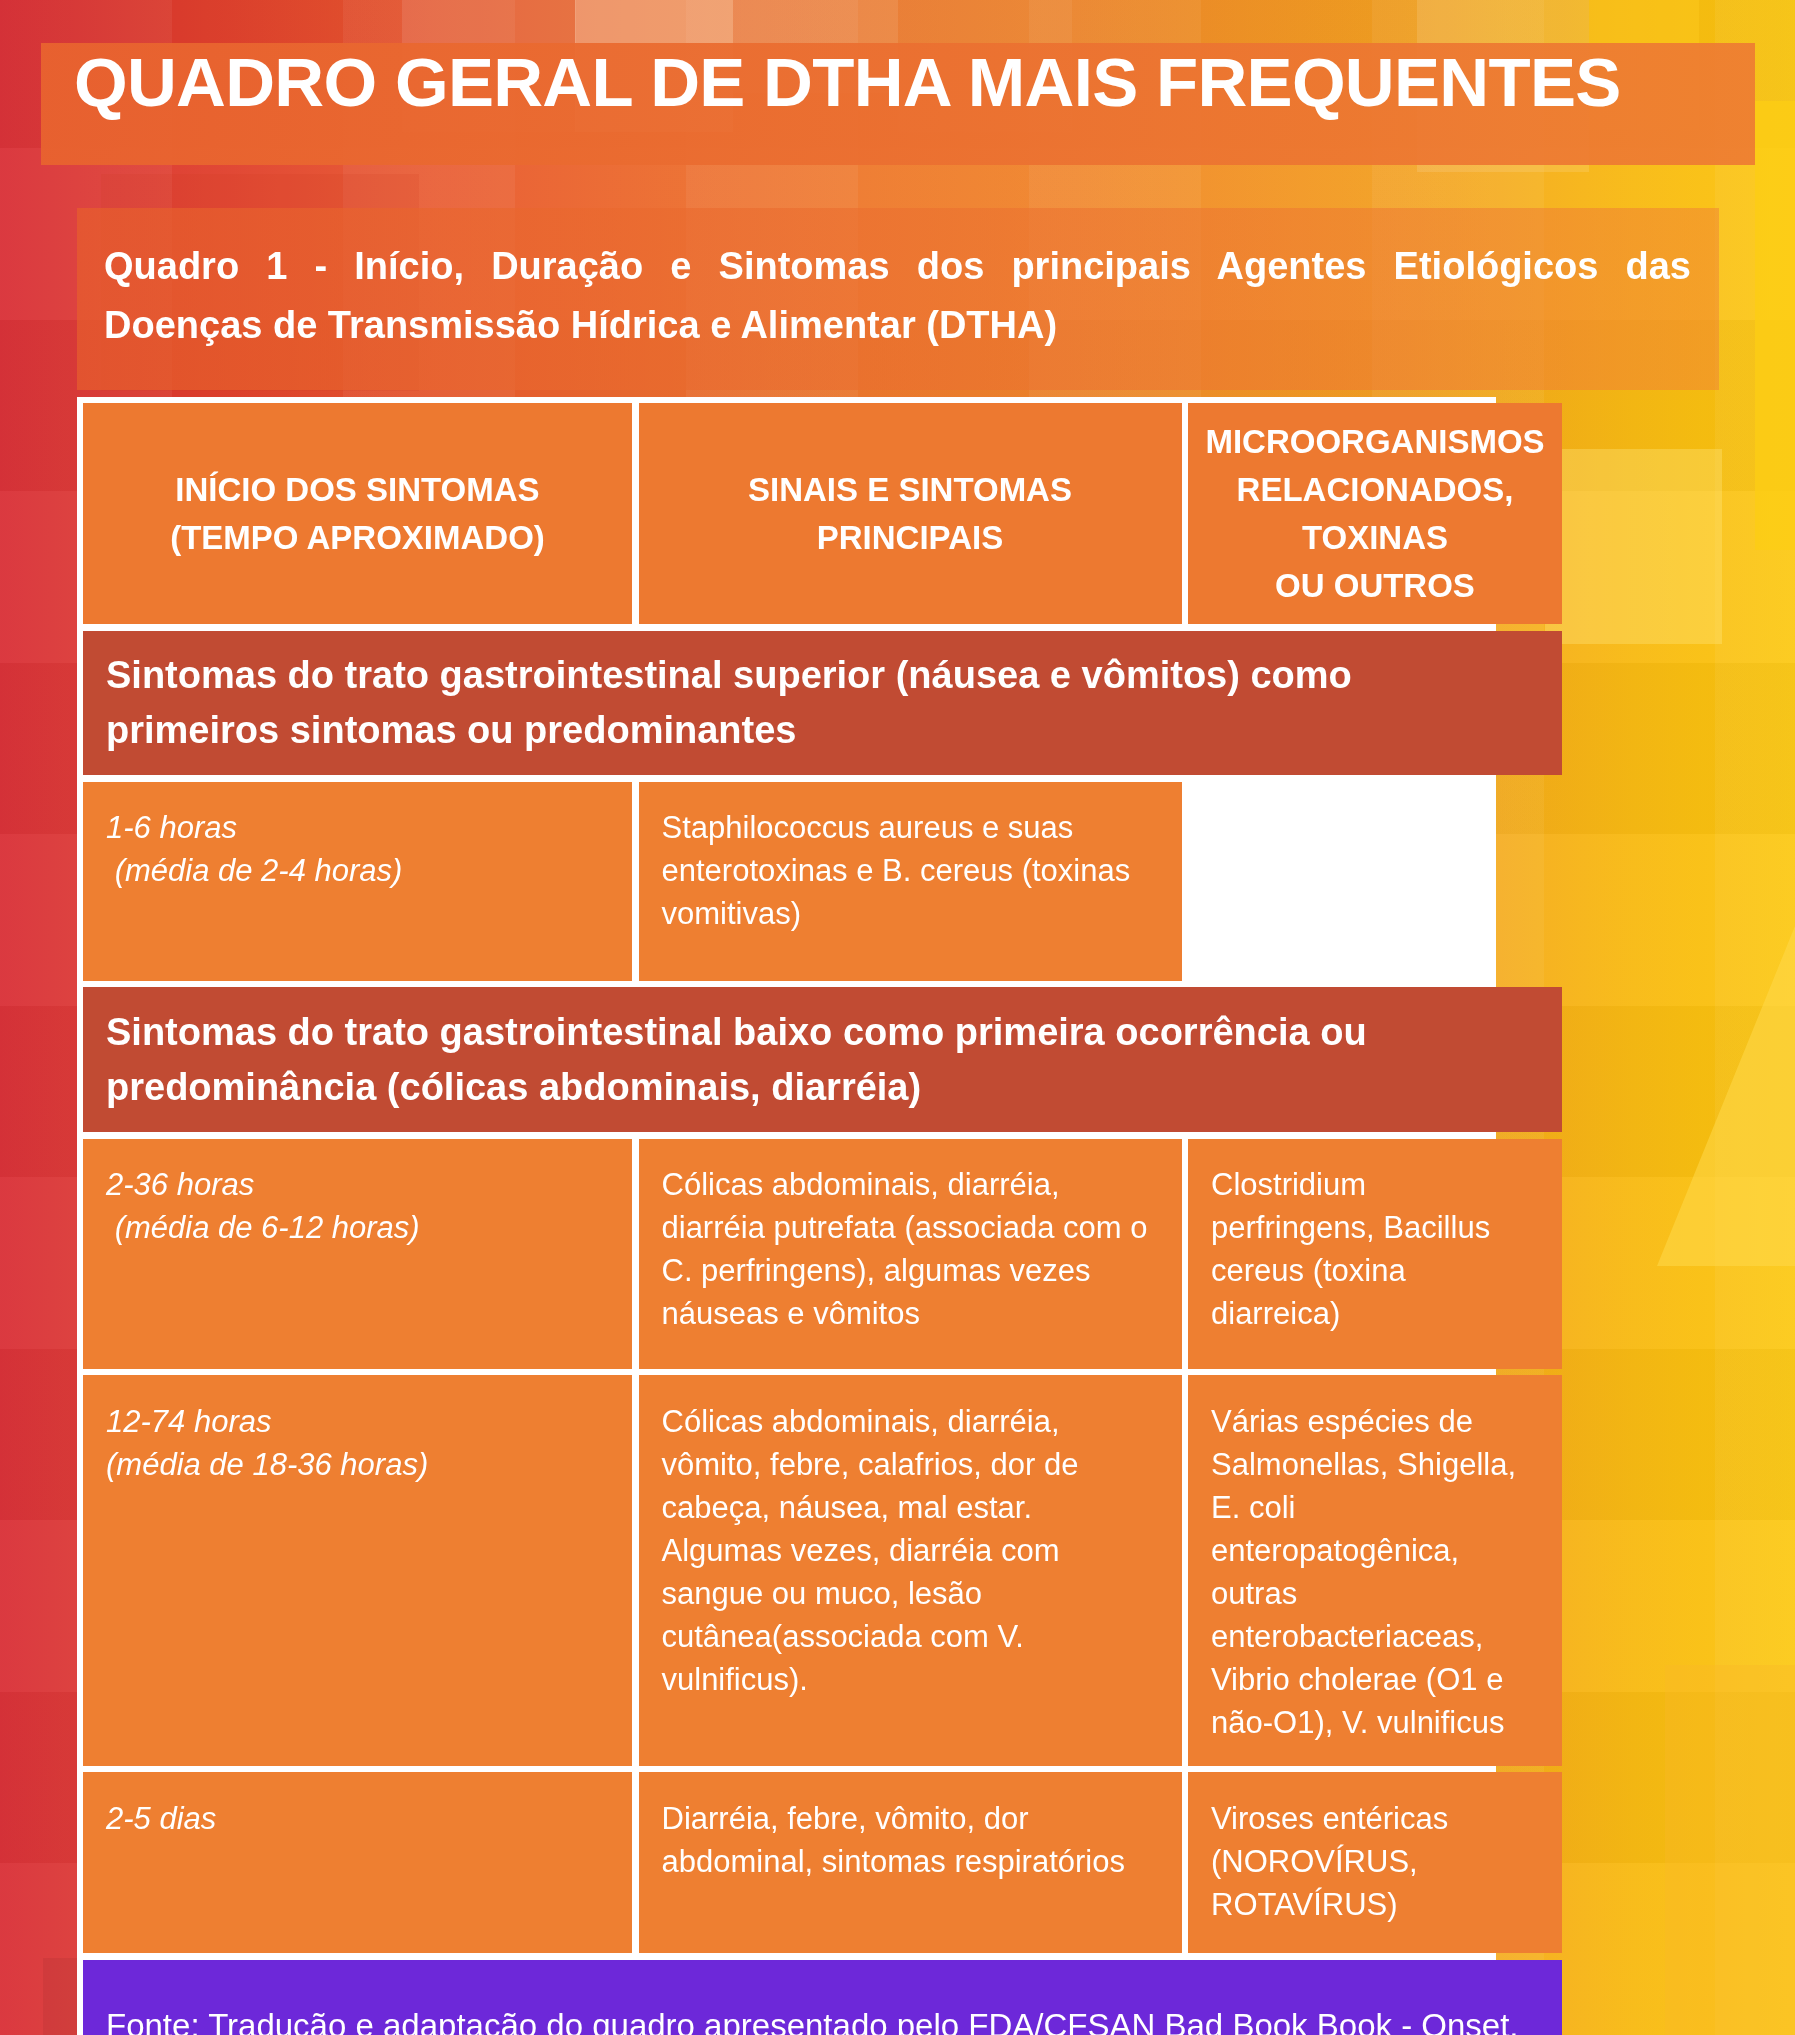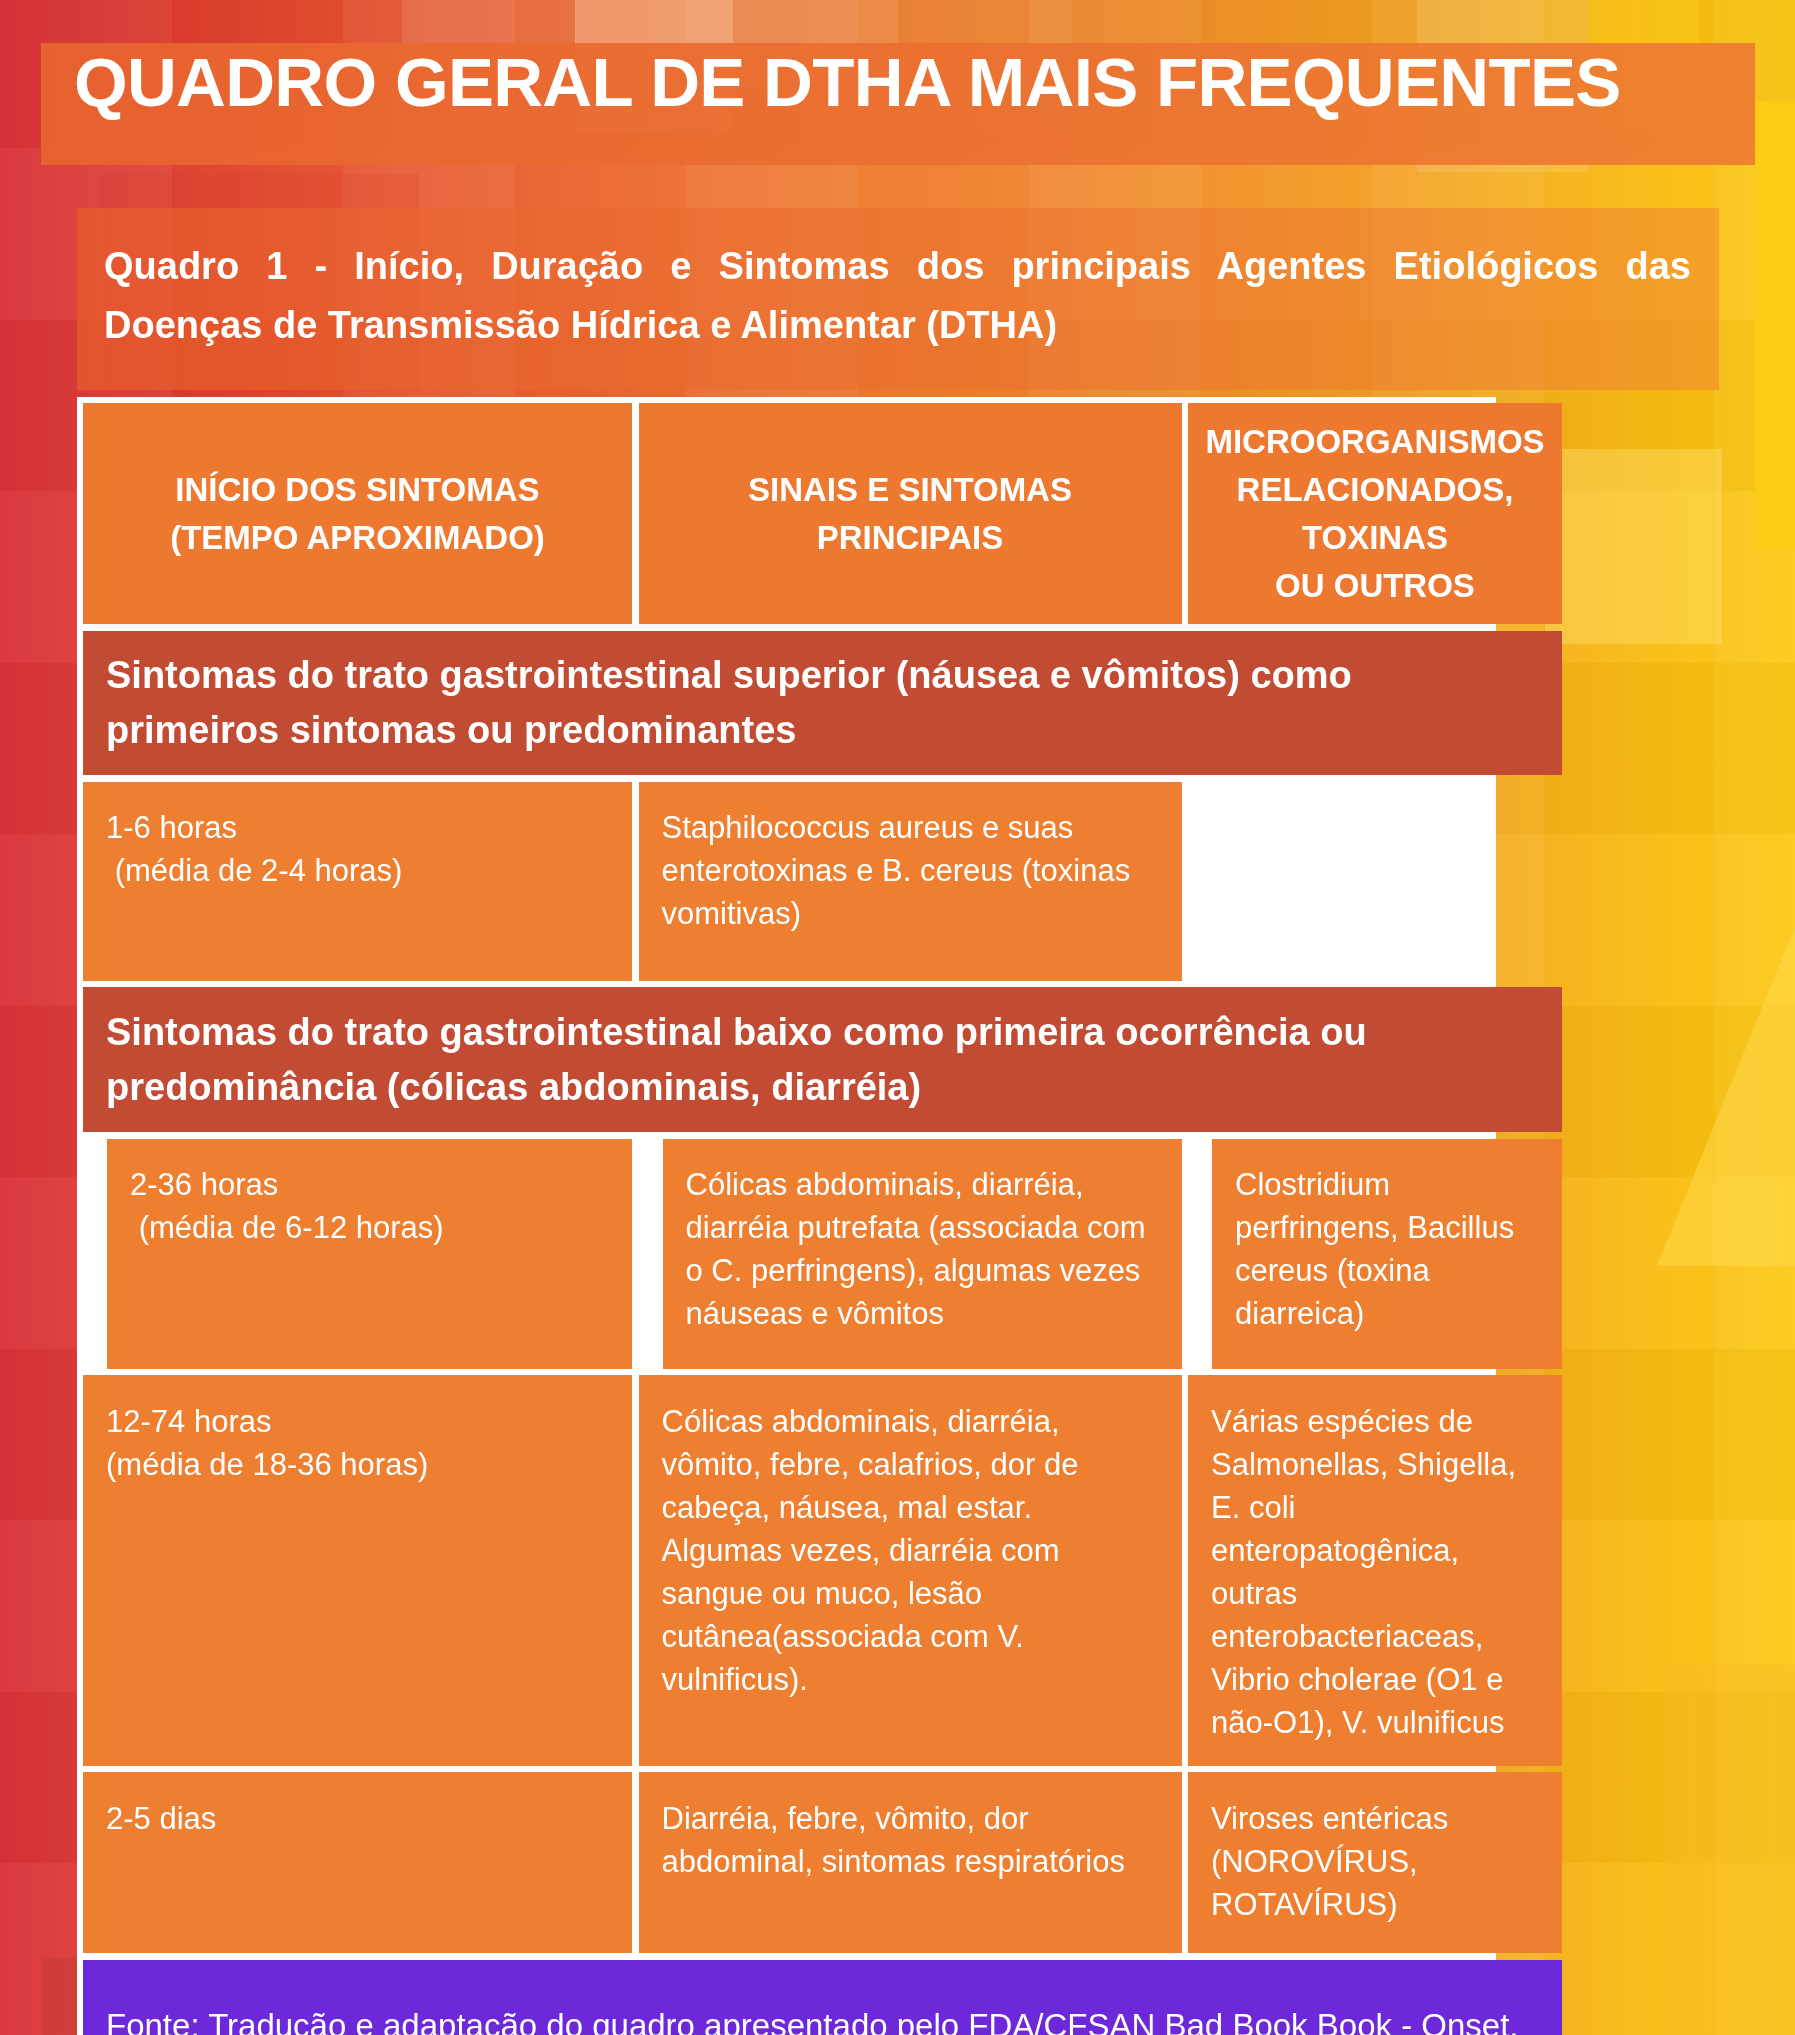--- a/index.html
+++ b/index.html
@@ -67,40 +67,40 @@
     grid-template-columns:549px 543px 1fr;
     gap:6.5px;
     background:#fff;
     border:6.5px solid #fff;
   }
   .cell {
     background:#ee7f31;
     padding:24.6px 24.6px 22px 23px;
     font-size:31px; line-height:43px;
   }
-  .pre { white-space:pre-wrap; }
+  .pre { white-space:pre-wrap;font-style:italic; }
   .th {
     background:#ed7930;
     display:flex; align-items:center; justify-content:center;
     text-align:center; font-weight:700; font-size:33px; line-height:48px;
     white-space:pre-line;
     min-height:158px;
     padding:14.5px 17.4px;
   }
   .section {
     grid-column:1 / -1;
     background:#c14b33;
     font-weight:700; font-size:38px; line-height:55px;
     display:flex; align-items:center;
     padding:17.4px 43px 17.4px 23px;
   }
   .sec1 { min-height:129px; }
   .sec2 { min-height:125px; }
   .r1 { min-height:199px; }
-  .r2 { min-height:230px;margin-left:24px; }
+  .r2 { min-height:230px; }
   .r3 { min-height:329px; }
   .r4 { min-height:181px;padding-left:23px; }
   .source {
     grid-column:1 / -1;
     background:#6d28d9;
     font-size:33px; line-height:48px;
     min-height:130px;
     padding:42px 43px 22px 23px;
   }
 </style>

